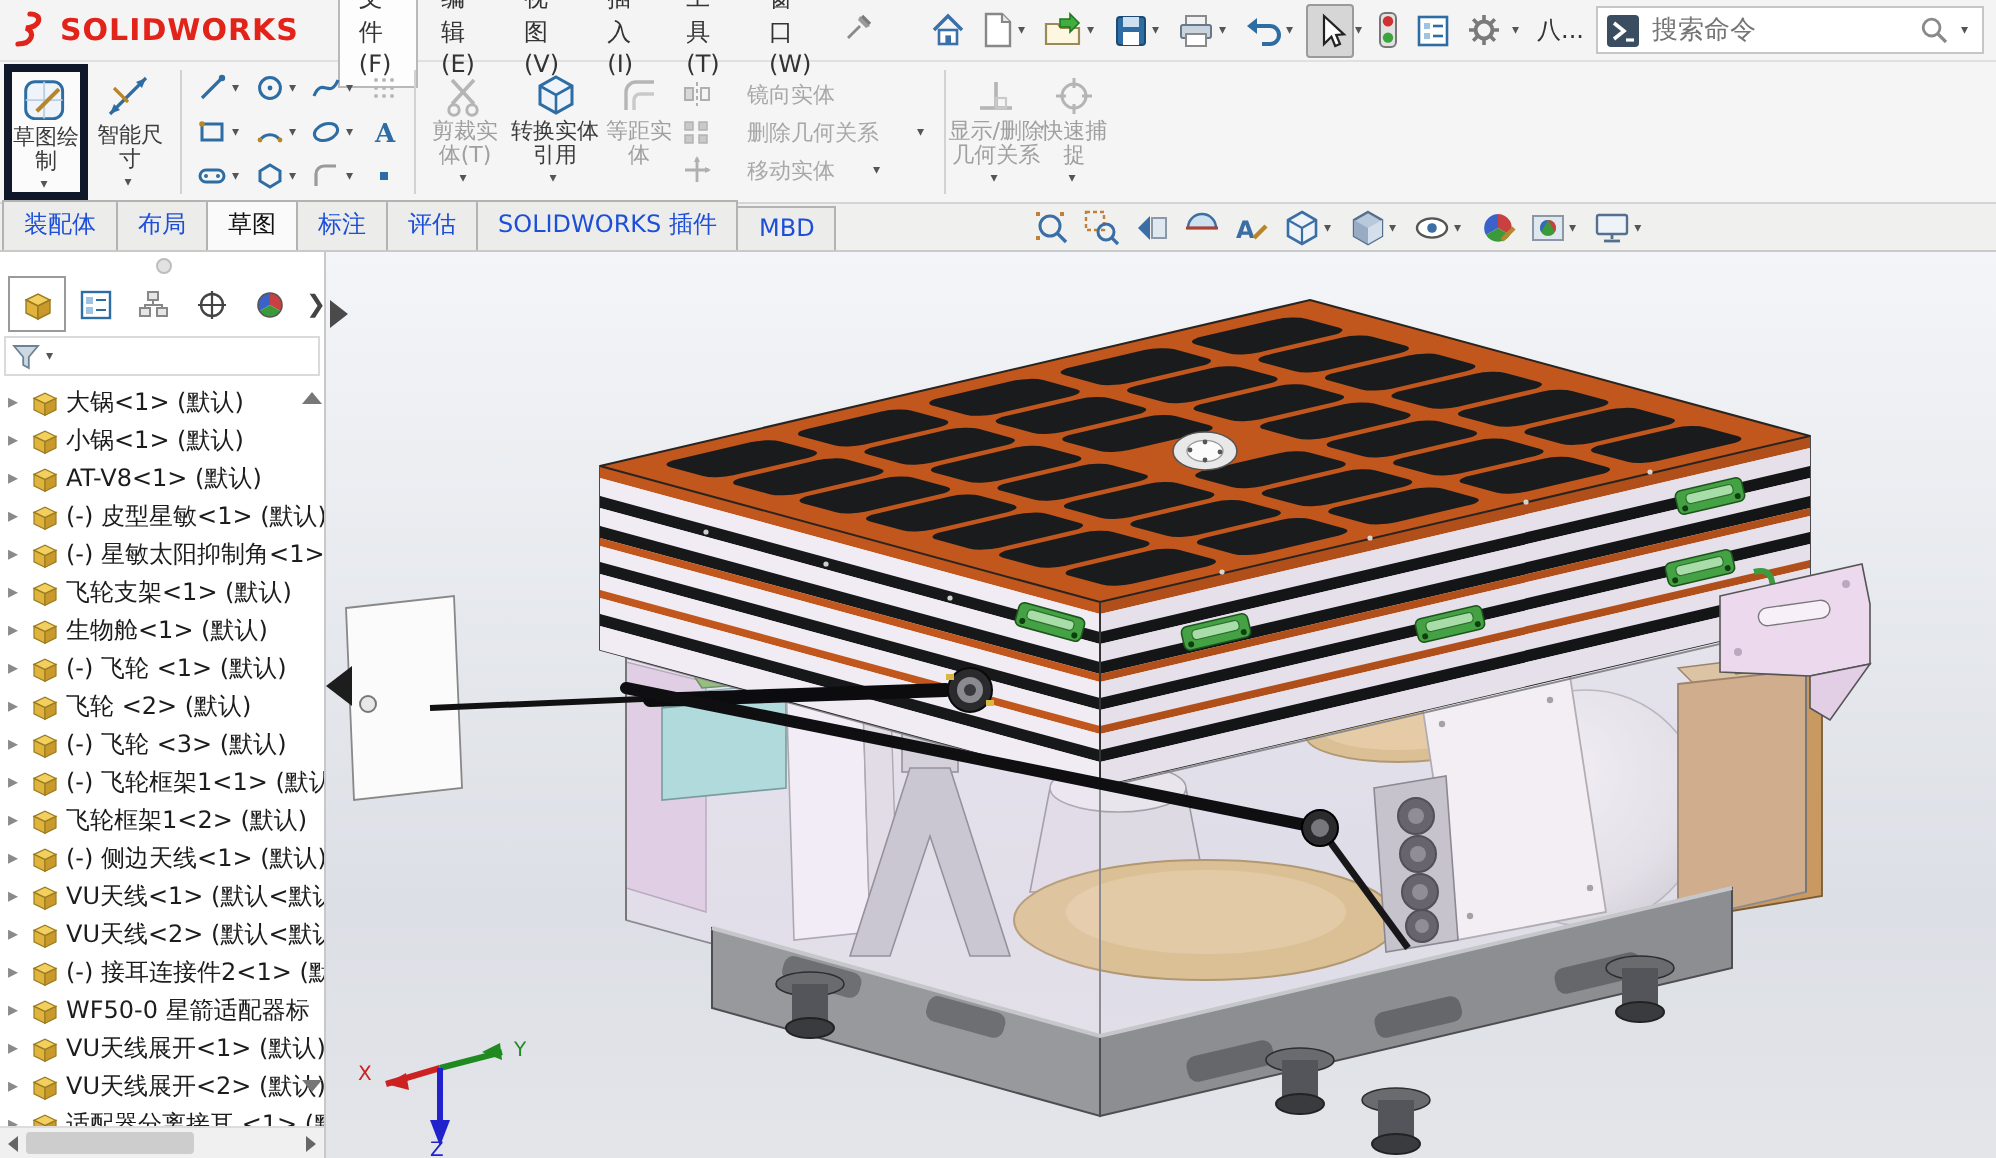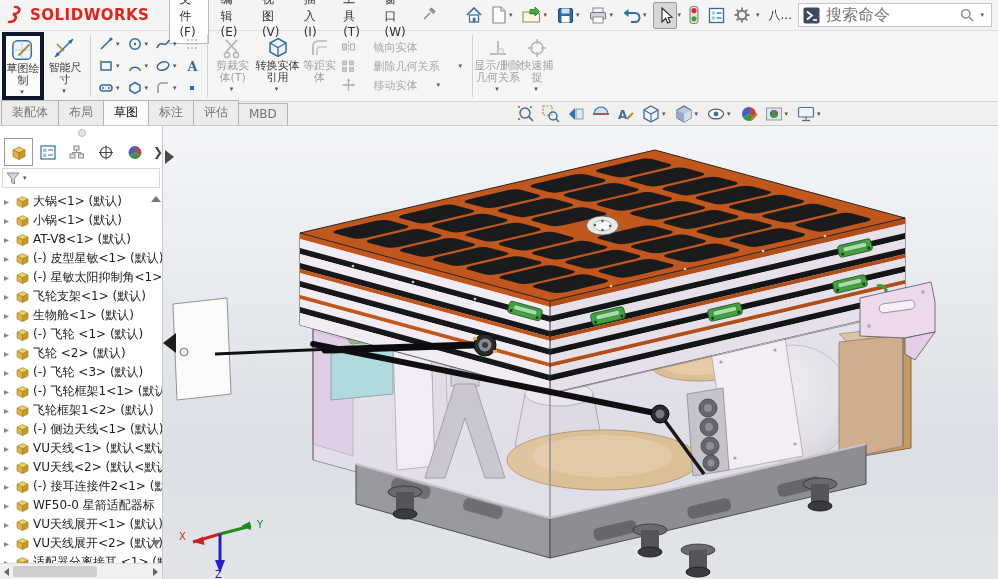--- a/index.html
+++ b/index.html
@@ -13,39 +13,39 @@
   .menus{display:flex;align-items:center;gap:2px}
   .menu-item{padding:4px 9px;color:#333;cursor:default;border:1px solid transparent}
   .menu-item.first{border:1px solid #b9b9b9;background:#fdfdfd}
   .pin{margin:0 10px 0 6px}
   .quicktools{display:flex;align-items:center;margin-left:14px}
   .qt{display:flex;align-items:center;padding:3px 2px;border:1px solid transparent;border-radius:2px}
   .qt.pressed{background:#d6d6d6;border:1px solid #9a9a9a}
   .dd{font-size:7px;color:#555;margin:0 3px 0 1px}
   .overflow-txt{color:#333;margin:0 6px;white-space:nowrap}
   .searchbox{margin-left:auto;display:flex;align-items:center;width:184px;height:22px;background:#fff;border:1px solid #c6c6c6;padding:0 4px;gap:4px}
-  .searchbox input{border:none;outline:none;flex:1;font-size:16px;font-family:Liberation Serif, serif;color:#6d28d9;min-width:10px;background:transparent}
+  .searchbox input{border:none;outline:none;flex:1;font-size:13px;font-family:Liberation Serif, serif;color:#6d28d9;min-width:10px;background:transparent}
   
   .ribbon{height:71px;background:#f5f5f5;border-bottom:1px solid #d5d5d5;display:flex;align-items:stretch;padding:1px 2px;box-sizing:border-box}
   .rbig{width:42px;display:flex;flex-direction:column;align-items:center;padding-top:3px;border:1px solid transparent;box-sizing:border-box}
   .rbig .rlabel{font-size:11px;line-height:12px;text-align:center;color:#3c3c3c;width:40px}
   .rbig.pressed-light{border:4px solid #0f172a;background:#fbfbfc}
   .rbig.pressed-dark{background:#a6a6a6;border:1px solid #7f7f7f}
   .rbig.pressed-dark .rlabel{color:#101010}
   .rbig.disabled .rlabel{color:#a0a0a0}
   .rbig .dd{margin-top:1px}
   .toolgrid{display:grid;grid-template-rows:repeat(3,22px);grid-auto-flow:column;align-content:center;column-gap:2px;padding:0 2px}
   .tg-cell{display:flex;align-items:center;gap:1px;padding:0 1px}
   .trio{display:flex;flex-direction:column;justify-content:center;gap:4px;padding:0 3px}
   .trio-row{display:flex;align-items:center;gap:18px}
   .trio-row .tlbl{font-size:11px;color:#a8a8a8;white-space:nowrap}
   .rwide .rlabel{width:52px}
   
   .tabbar{height:24px;background:#f0f0ee;border-bottom:1px solid #c9c9c9;display:flex;align-items:flex-end;position:relative;box-sizing:border-box}
-  .tab{padding:3px 10px 4px;border:1px solid #b3b3b3;border-bottom:none;background:#ececea;color:#737373;font-size:12px;margin-left:-1px;white-space:nowrap}
+  .tab{padding:3px 10px 4px;border:1px solid #b3b3b3;border-bottom:none;background:#ececea;color:#1d4ed8;font-size:12px;margin-left:-1px;white-space:nowrap}
   .tab.active{background:#fafafa;color:#111;position:relative;z-index:2}
   .headsup{position:absolute;left:515px;top:1px;display:flex;align-items:center;gap:3px}
   .hu{display:flex;align-items:center;padding:1px}
   
   .content{display:flex;height:453px}
   .tree-panel{width:163px;background:#fff;position:relative;border-right:1px solid #c8c8c8;box-sizing:border-box;overflow:hidden}
   .grip-dot{position:absolute;top:3px;left:78px;width:6px;height:6px;border-radius:50%;background:#e2e2e2;border:1px solid #bdbdbd}
   .tree-tabs{position:absolute;top:12px;left:4px;display:flex;align-items:center}
   .ttab{width:27px;height:26px;display:flex;align-items:center;justify-content:center;border:1px solid transparent}
   .ttab.active{border:1px solid #9a9a9a;background:#fff}
@@ -371,20 +371,21 @@
   </div>
 </div>
 
 <div class="tabbar">
   <div id="tabs" style="display:flex;align-items:flex-end;margin-left:2px">
       <span class="tab">装配体</span>
       <span class="tab">布局</span>
       <span class="tab active">草图</span>
       <span class="tab">标注</span>
       <span class="tab">评估</span>
+      <span class="tab">SOLIDWORKS 插件</span>
       <span class="tab">MBD</span>
     </div>
   <div class="headsup">
     <span class="hu">
         <svg width="20" height="20" viewBox="0 0 20 20">
           <circle cx="9" cy="9" r="5" fill="none" stroke="#3b6ea5" stroke-width="1.5"></circle>
           <line x1="12.7" y1="12.7" x2="17" y2="17" stroke="#3b6ea5" stroke-width="1.7"></line>
           <rect x="2" y="2" width="2" height="2" fill="#c08038"></rect>
           <rect x="14" y="2" width="2" height="2" fill="#c08038"></rect>
           <rect x="2" y="14" width="2" height="2" fill="#c08038"></rect>

